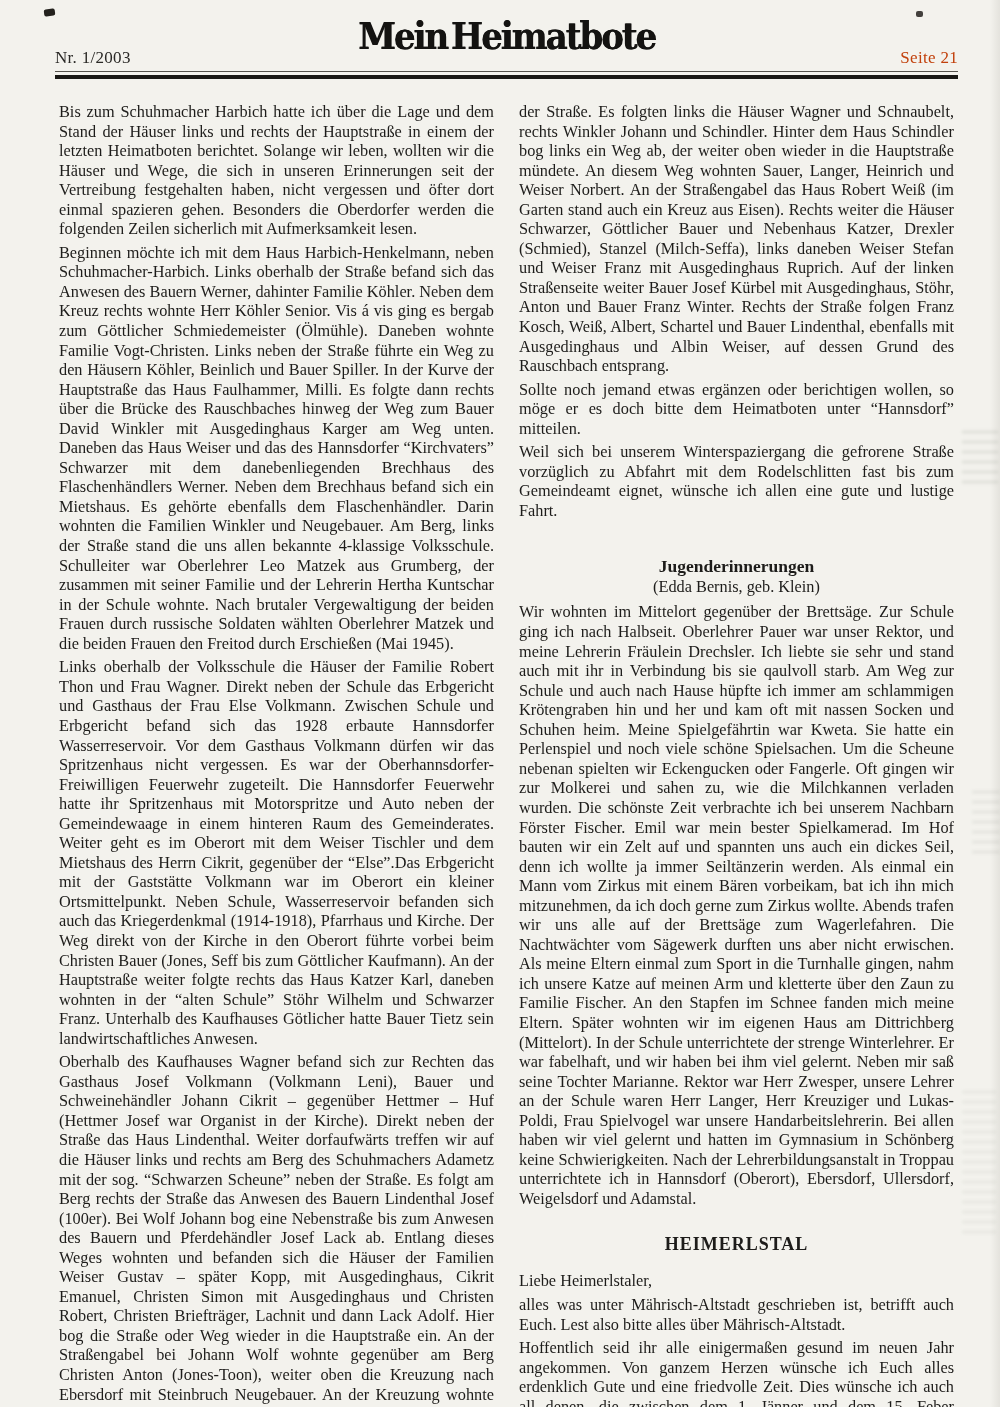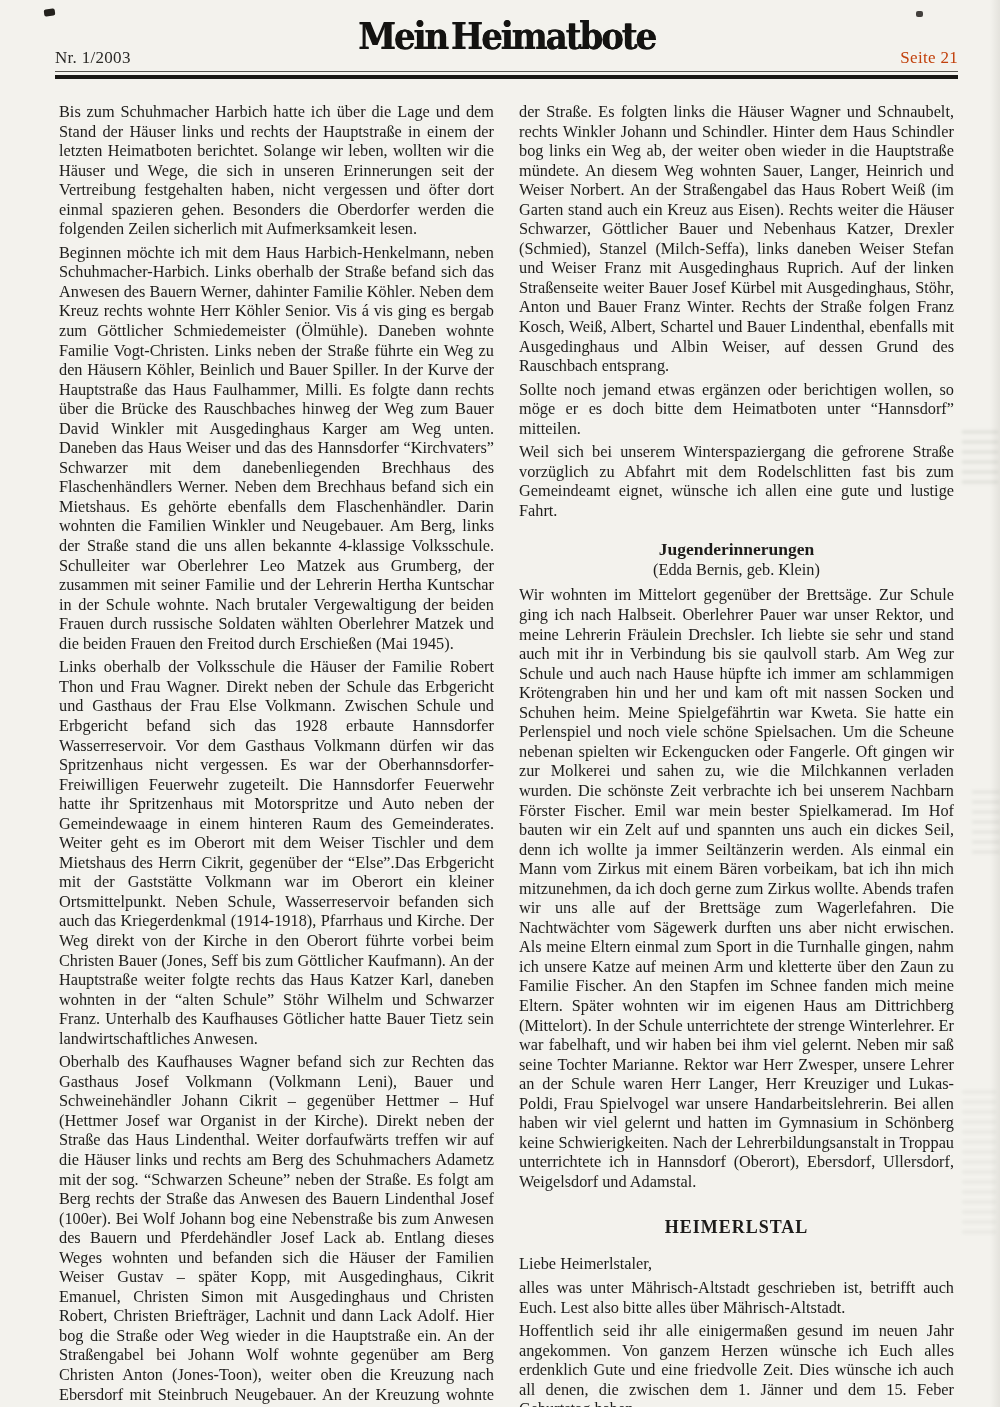--- a/index.html
+++ b/index.html
@@ -51,21 +51,21 @@
     margin:4px;
     font-size:16.3px;
     line-height:19.55px;
     text-align:justify;
     hyphens:auto;
   }
   .col p + p{margin-top:0;}
   b.name{font-weight:bold;}
   
   .memoir-title{
-    margin-top:19px;
+    margin-top:36px;
     text-align:center;
     font-weight:bold;
     font-size:17.5px;
     line-height:21px;
     font-family:Liberation Serif, serif;
   }
   .memoir-byline{
     text-align:center;
     font-size:16.3px;
     line-height:20px;

